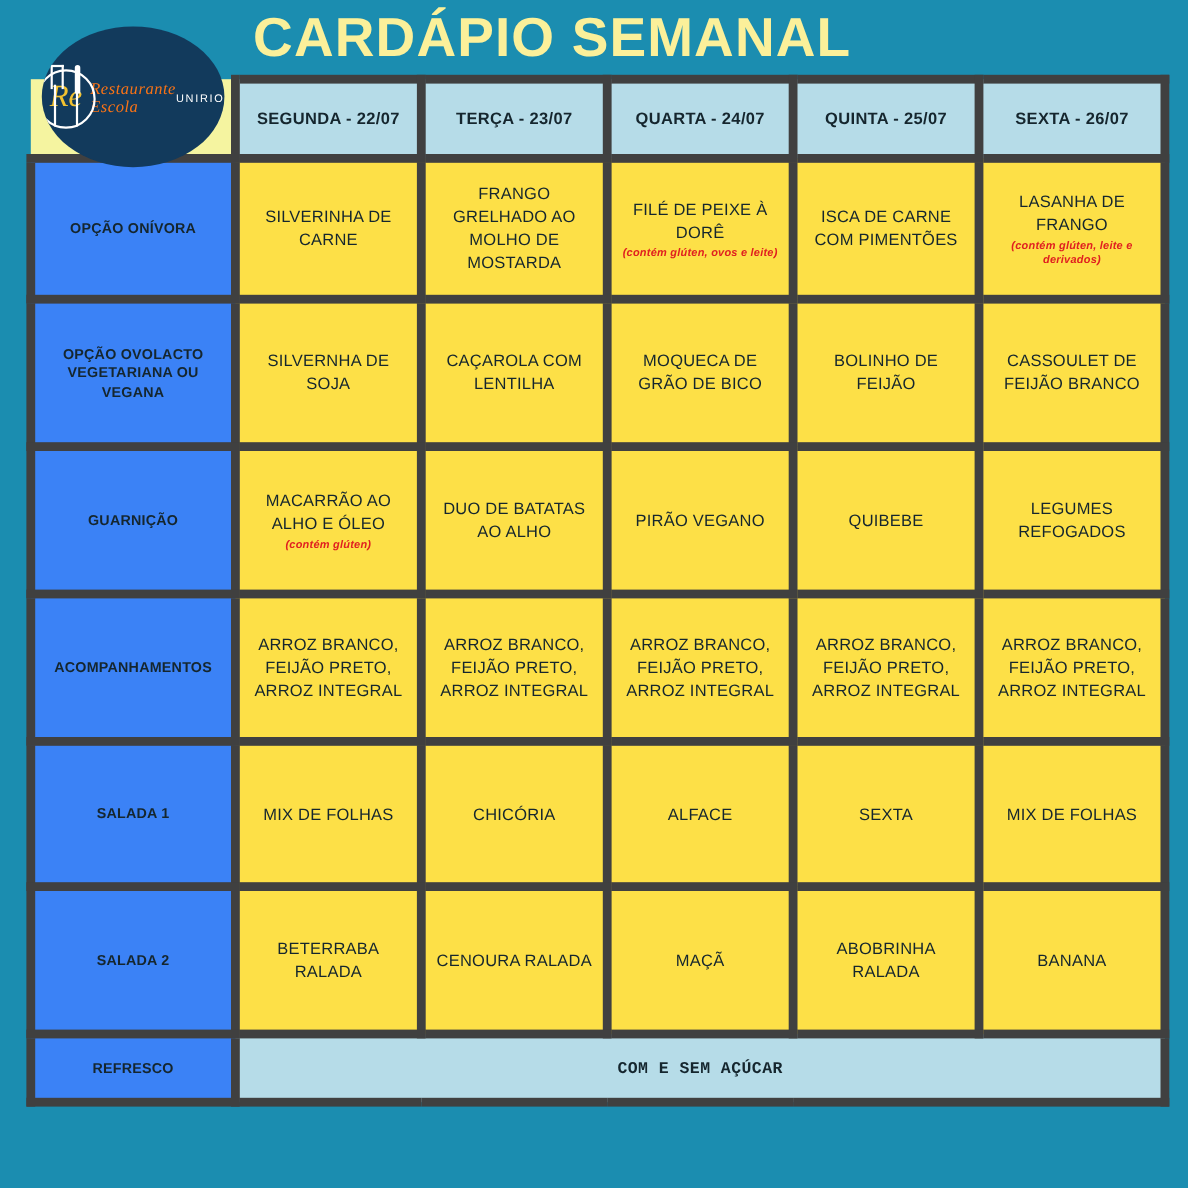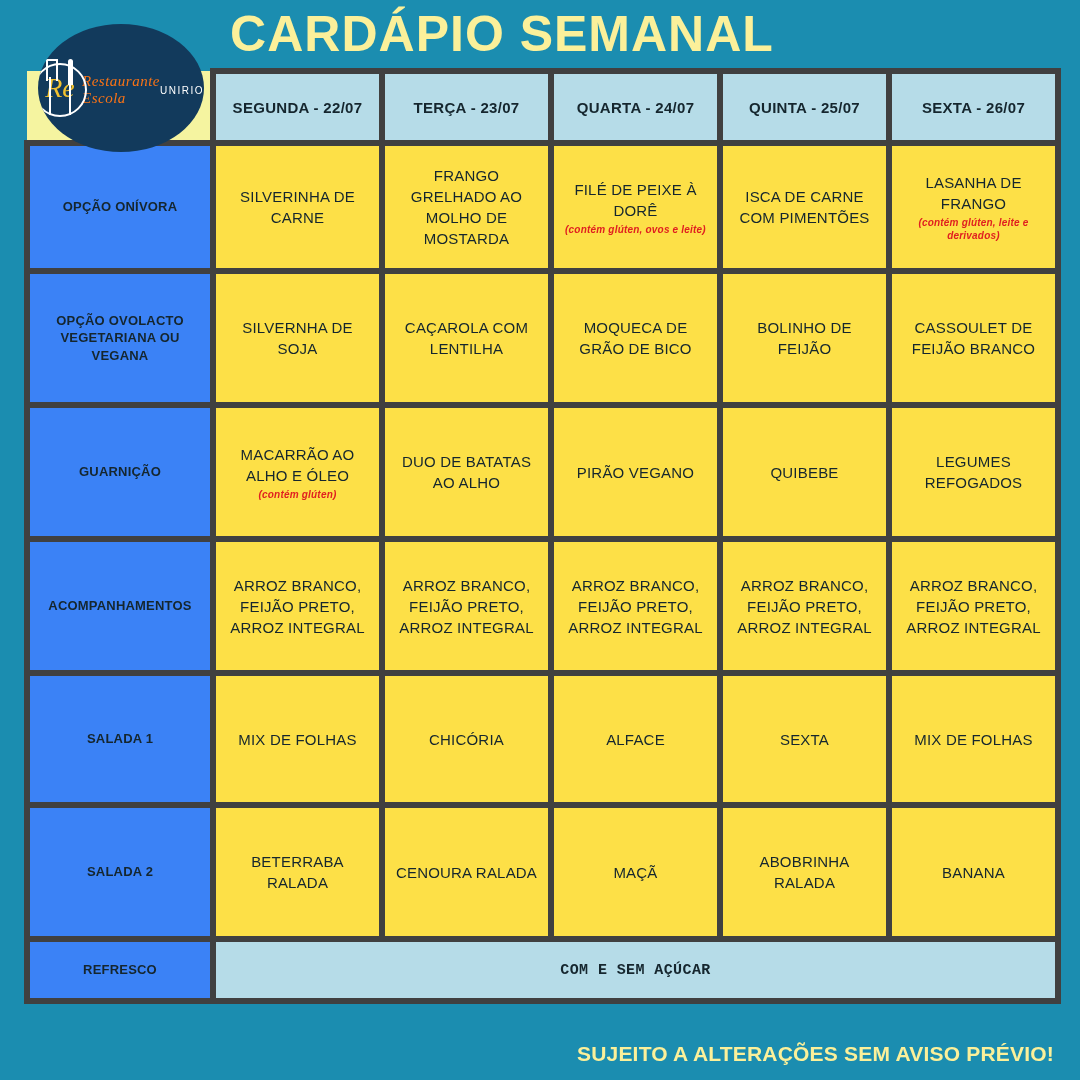--- a/index.html
+++ b/index.html
@@ -126,21 +126,21 @@
     position: absolute;
     top: 68px; left: 24px;
     width: 1032px;
   }
   table.menu {
     width: 1032px;
     border-collapse: collapse;
     table-layout: fixed;
   }
   table.menu td, table.menu th {
-    border: 6px solid #404040;
+    border: 8px solid #404040;
     text-align: center;
     vertical-align: middle;
     padding: 6px 8px;
   }
   col.rowhead { width: 186px; }
   col.day { width: 169px; }
 
   .corner-cell {
     background: #f5f4a0;
     border-left-color: transparent !important;
@@ -322,17 +322,14 @@
         </tr>
 
         <tr class="r-refresco">
           <td class="row-head">REFRESCO</td>
           <td class="refresco-cell" colspan="5">COM E SEM AÇÚCAR</td>
         </tr>
       </tbody>
     </table>
   </div>
 
-  <div class="footer">
-    <span class="footer-text">SUJEITO A ALTERAÇÕES SEM AVISO PRÉVIO!</span>
-  </div>
 
 </div>
 
 </body></html>

